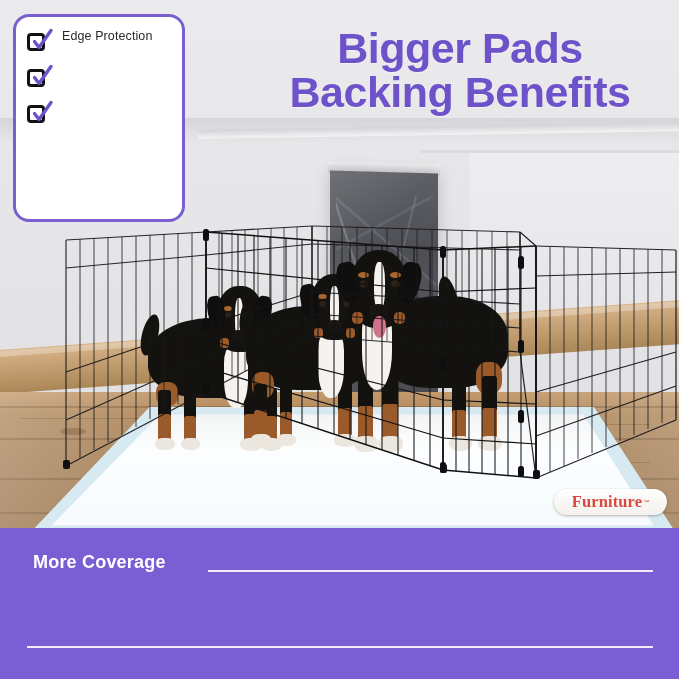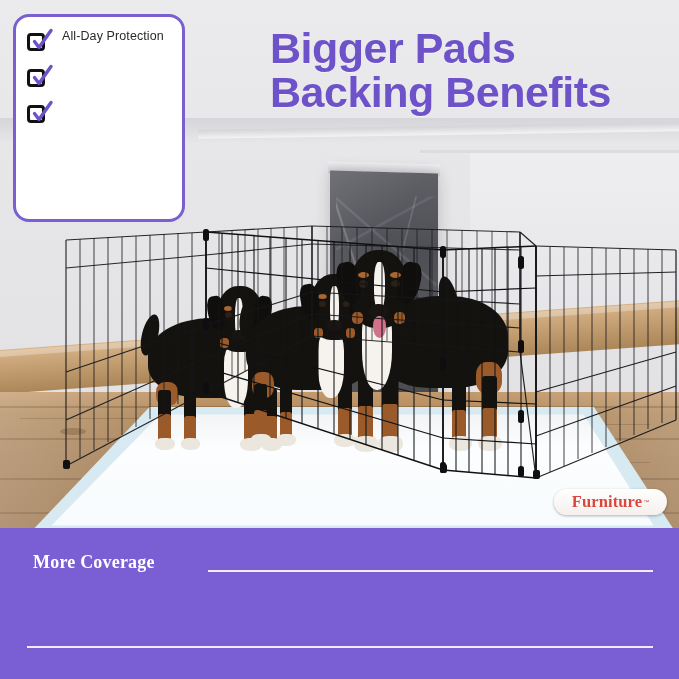--- a/index.html
+++ b/index.html
@@ -153,21 +153,21 @@
   }
   .check-ico svg{position:absolute;left:2px;top:-2px;}
   .feature-text{
     font-size:12.5px;line-height:14.2px;color:#2a2a2e;letter-spacing:.1px;
     font-family:"Liberation Sans", sans-serif;
   }
 
   
   .headline{
     position:absolute;right:29px;top:26px;width:380px;
-    text-align:left;
+    text-align:center;
   }
   .headline .hl{
     display:block;
     font-family:"Liberation Sans", sans-serif;
     font-weight:bold;
     font-size:43px;
     line-height:44px;
     color:#6e52c9;
     letter-spacing:-0.5px;
     text-shadow:0 1px 0 rgba(255,255,255,.45);
@@ -193,21 +193,21 @@
     font-size:6px;color:#b9564c;vertical-align:super;margin-left:1px;
   }
 
   
   .banner{
     position:absolute;left:0;top:528px;width:679px;height:151px;
     background:#7a5fd4;
   }
   .banner-eyebrow{
     position:absolute;left:33px;top:552px;
-    font-family:Liberation Serif, serif;
+    font-family:Liberation Sans, sans-serif;
     font-weight:bold;font-size:18px;color:#ffffff;letter-spacing:.2px;
   }
   .banner-rule-top{
     position:absolute;left:208px;top:570px;width:445px;height:2px;
     background:#f0ecfb;
   }
   .banner-main{
     position:absolute;left:30px;top:582px;width:625px;
     font-family:"Liberation Sans", sans-serif;
     font-weight:bold;font-size:50px;line-height:54px;
@@ -521,31 +521,31 @@
       <g fill="#101012">
         <rect x="63" y="460" width="7" height="9" rx="2"></rect>
         <rect x="440" y="464" width="7" height="9" rx="2"></rect>
         <rect x="533" y="470" width="7" height="9" rx="2"></rect>
       </g>
     </svg>
   </div>
 
   <div class="feature-card">
 
-
     <div class="feature-row">
       <span class="check-ico">
         <span class="box"></span>
         <svg width="25" height="26" viewBox="0 0 25 26">
           <path d="M5.5 13.5 L10 19.5 L22 2.5" stroke="#6e52c9" stroke-width="3.4" fill="none" stroke-linecap="round" stroke-linejoin="round"></path>
         </svg>
       </span>
-      <span class="feature-text">All-Day
+      <span class="feature-text">Edge
 Protection</span>
     </div>
+
 
     <div class="feature-row">
       <span class="check-ico">
         <span class="box"></span>
         <svg width="25" height="26" viewBox="0 0 25 26">
           <path d="M5.5 13.5 L10 19.5 L22 2.5" stroke="#6e52c9" stroke-width="3.4" fill="none" stroke-linecap="round" stroke-linejoin="round"></path>
         </svg>
       </span>
     </div>
 

